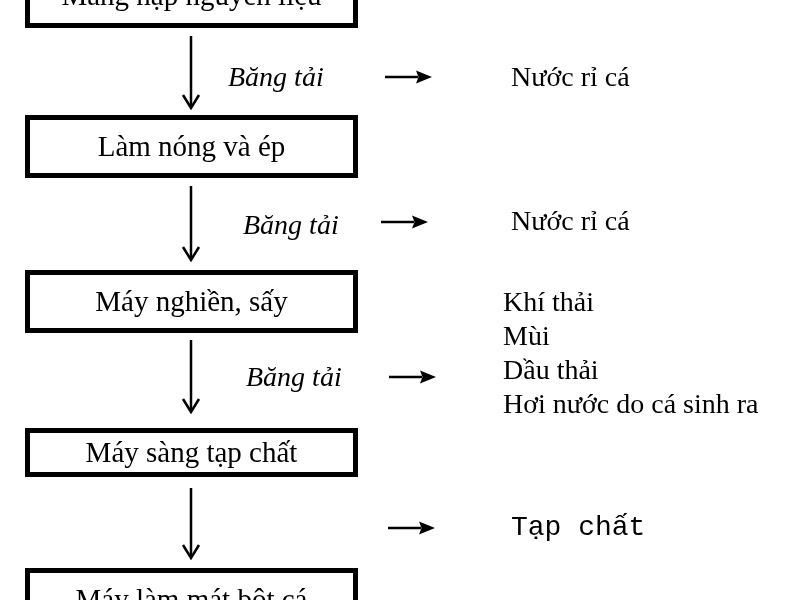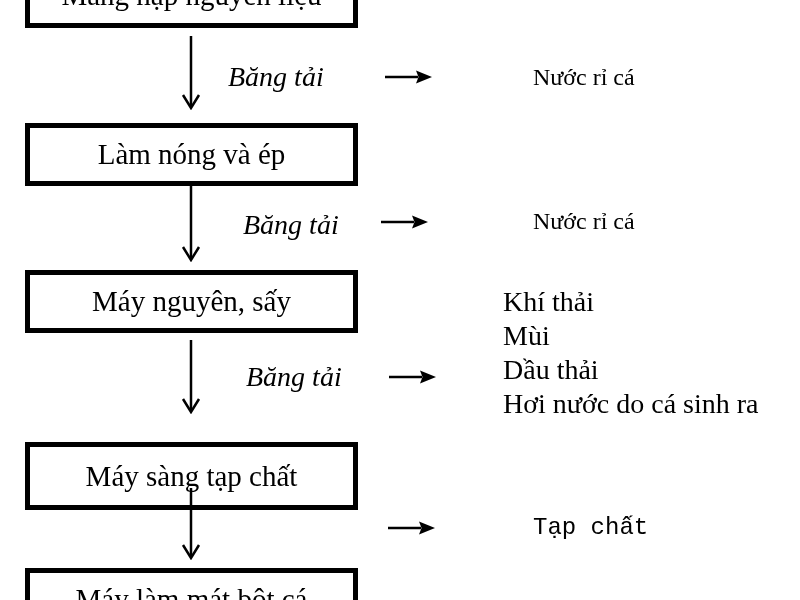--- a/index.html
+++ b/index.html
@@ -20,23 +20,23 @@
     box-sizing: border-box;
     border: 5px solid #000;
     background: #fff;
     display: flex;
     align-items: center;
     justify-content: center;
     font-size: 29px;
     white-space: nowrap;
   }
   .pbox-1 { top: -37px; height: 65px; }
-  .pbox-2 { top: 115px; height: 63px; margin-top: 8px; }
+  .pbox-2 { top: 115px; height: 63px; }
   .pbox-3 { top: 270px; height: 63px; }
-  .pbox-4 { top: 442px; height: 68px; }
+  .pbox-4 { top: 428px; height: 49px; }
   .pbox-5 { top: 568px; height: 63px; }
 
   .darrow { position: absolute; left: 178px; width: 26px; }
   .darrow-1 { top: 36px;  height: 74px; }
   .darrow-2 { top: 186px; height: 76px; }
   .darrow-3 { top: 340px; height: 74px; }
   .darrow-4 { top: 488px; height: 72px; }
 
   .rarrow { position: absolute; width: 47px; height: 20px; }
   .rarrow-1 { left: 385px; top: 67px; }
@@ -50,22 +50,22 @@
     line-height: 34px;
     white-space: nowrap;
     font-style: italic;
   }
   .conveyor-1 { left: 228px; top: 60px; }
   .conveyor-2 { left: 243px; top: 208px; }
   .conveyor-3 { left: 246px; top: 360px; }
 
   .out-text {
     position: absolute;
-    left: 533px;
-    font-size: 24px;
+    left: 511px;
+    font-size: 28px;
     line-height: 34px;
     white-space: nowrap;
   }
   .out-1 { top: 60px; }
   .out-2 { top: 204px; }
   .out-4 { top: 511px; font-family: Liberation Mono, monospace; }
 
   .emissions {
     position: absolute;
     left: 503px;
@@ -80,21 +80,21 @@
 
 <div class="stage">
 
   <div class="pbox pbox-1">
     <span>Máng nạp nguyên liệu</span>
   </div>
   <div class="pbox pbox-2">
     <span>Làm nóng và ép</span>
   </div>
   <div class="pbox pbox-3">
-    <span>Máy nguyên, sấy</span>
+    <span>Máy nghiền, sấy</span>
   </div>
   <div class="pbox pbox-4">
     <span>Máy sàng tạp chất</span>
   </div>
   <div class="pbox pbox-5">
     <span>Máy làm mát bột cá</span>
   </div>
 
   <svg class="darrow darrow-1" viewBox="0 0 26 74">
     <line x1="13" y1="0" x2="13" y2="70" stroke="#000" stroke-width="2.5"></line>

